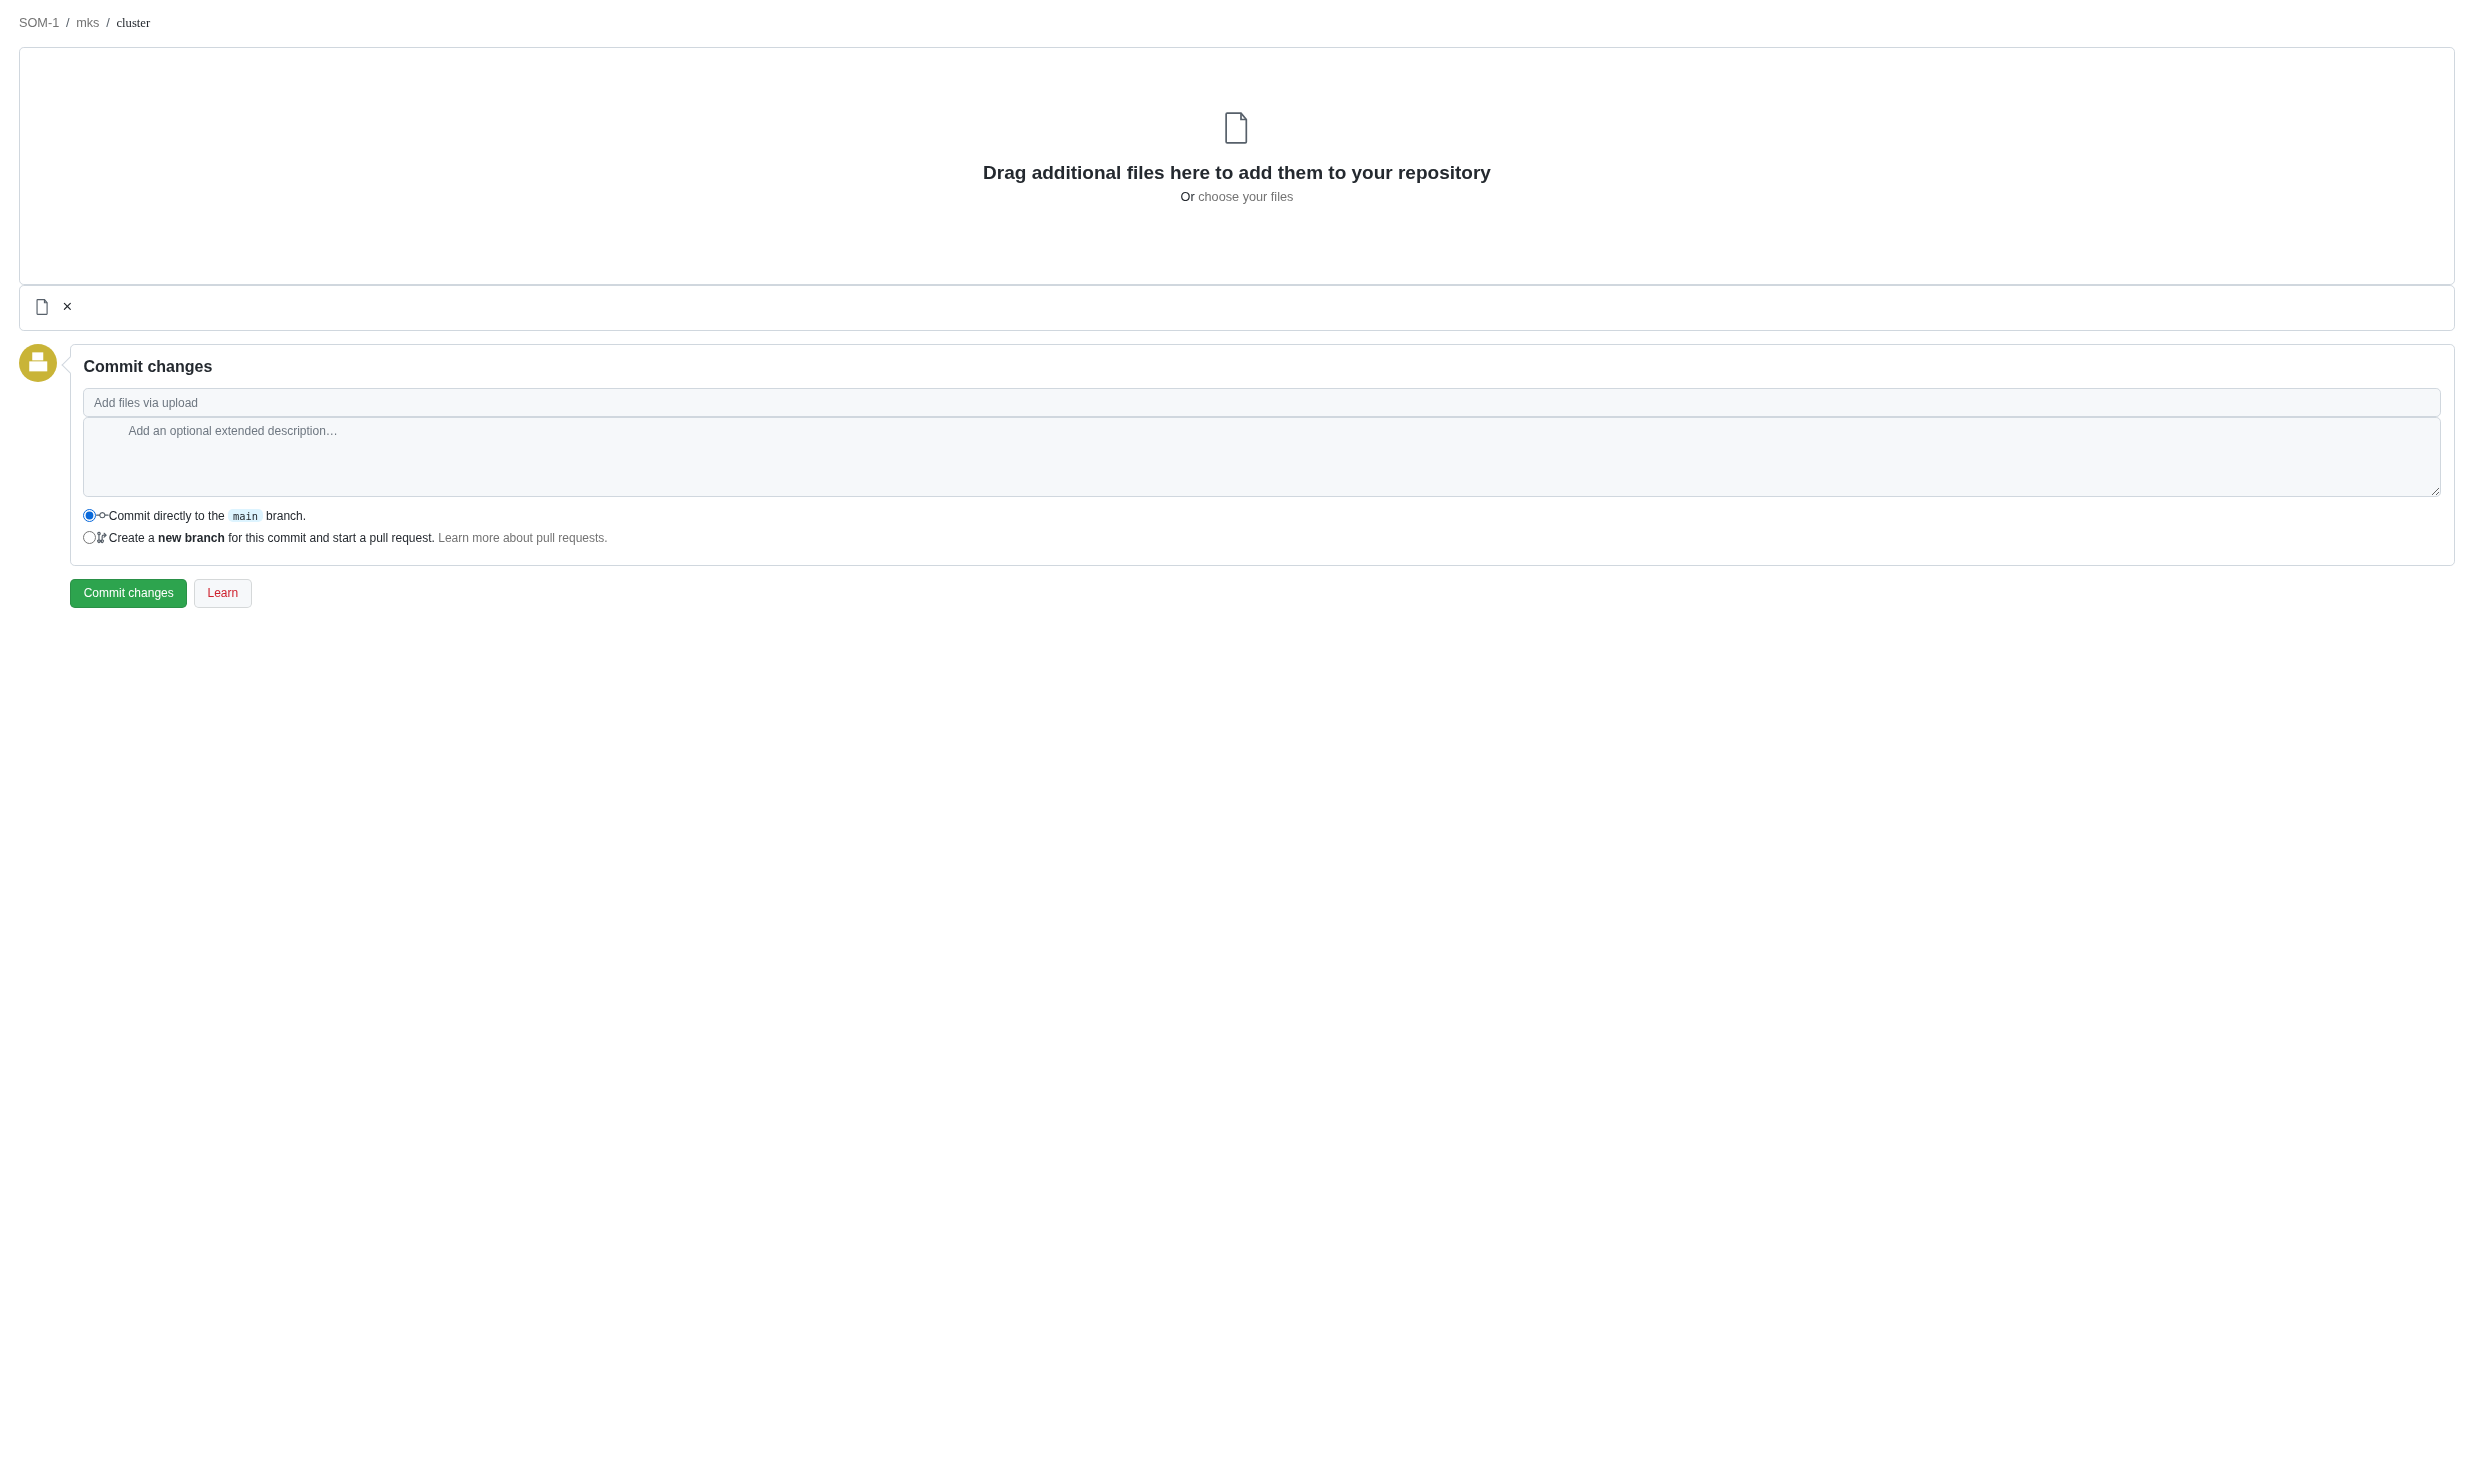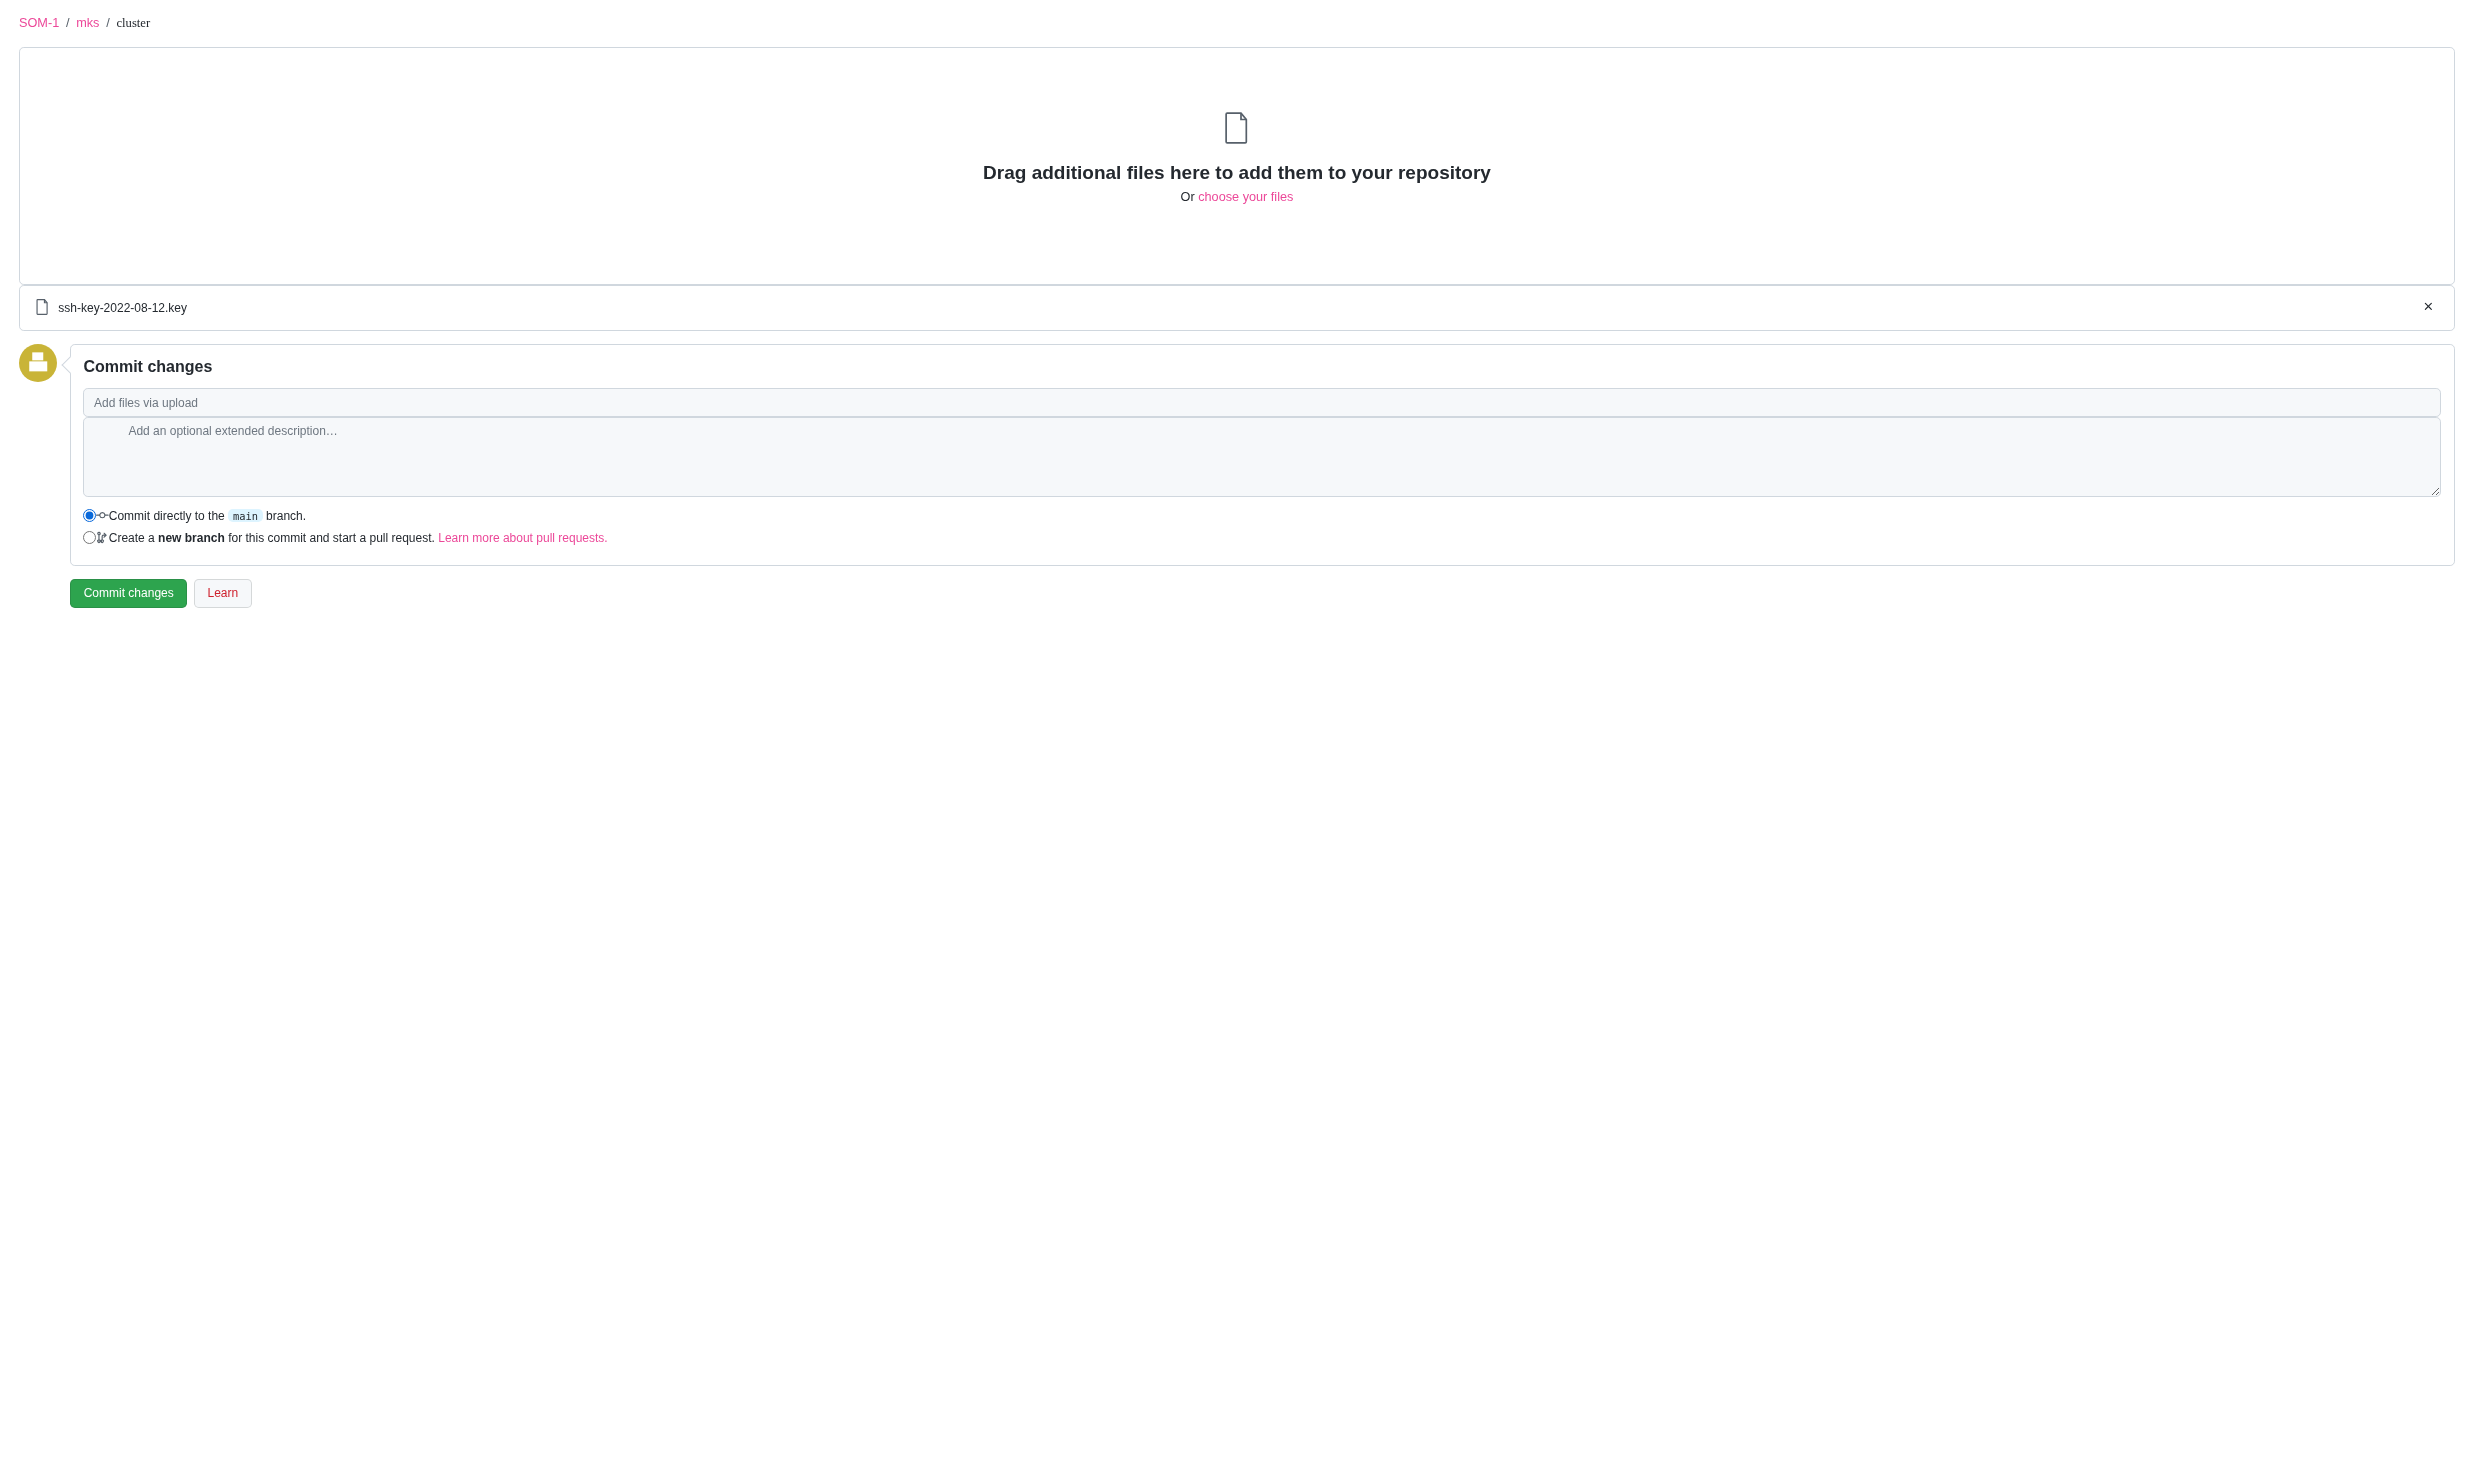--- a/index.html
+++ b/index.html
@@ -8,21 +8,21 @@
     padding: 0;
   }
   body {
     font-family: -apple-system, BlinkMacSystemFont, "Segoe UI", Helvetica, Arial, sans-serif;
     font-size: 11px;
     color: #24292f;
     background: #ffffff;
     padding: 12.7px 19px;
   }
   a {
-    color: #ec4899;
+    color: #737373;
     text-decoration: none;
   }
 
   
   .breadcrumb {
     font-size: 12.7px;
     margin-bottom: 12.7px;
     padding: 3.2px 0;
   }
   .breadcrumb .sep {
@@ -250,21 +250,20 @@
   </p>
 </div>
 
 <div class="file-row">
   <span class="file-icon-sm">
     <svg width="12.7" height="16" viewBox="0 0 24 30" fill="none" stroke="currentColor" stroke-width="2.2">
       <path d="M3 1 h13 l5 6 v21 a1 1 0 0 1 -1 1 h-17 a1 1 0 0 1 -1 -1 v-26 a1 1 0 0 1 1 -1 z"></path>
       <path d="M16 1 v6 h5"></path>
     </svg>
   </span>
-  <span class="file-name">ssh-key-2022-08-12.key</span>
   <button class="close-btn">
     <span>
       <svg width="12.7" height="12.7" viewBox="0 0 16 16" fill="currentColor">
         <path d="M3.72 3.72a.75.75 0 011.06 0L8 6.94l3.22-3.22a.75.75 0 111.06 1.06L9.06 8l3.22 3.22a.75.75 0 11-1.06 1.06L8 9.06l-3.22 3.22a.75.75 0 01-1.06-1.06L6.94 8 3.72 4.78a.75.75 0 010-1.06z"></path>
       </svg>
     </span>
   </button>
 </div>
 
 <div class="commit-wrap">

